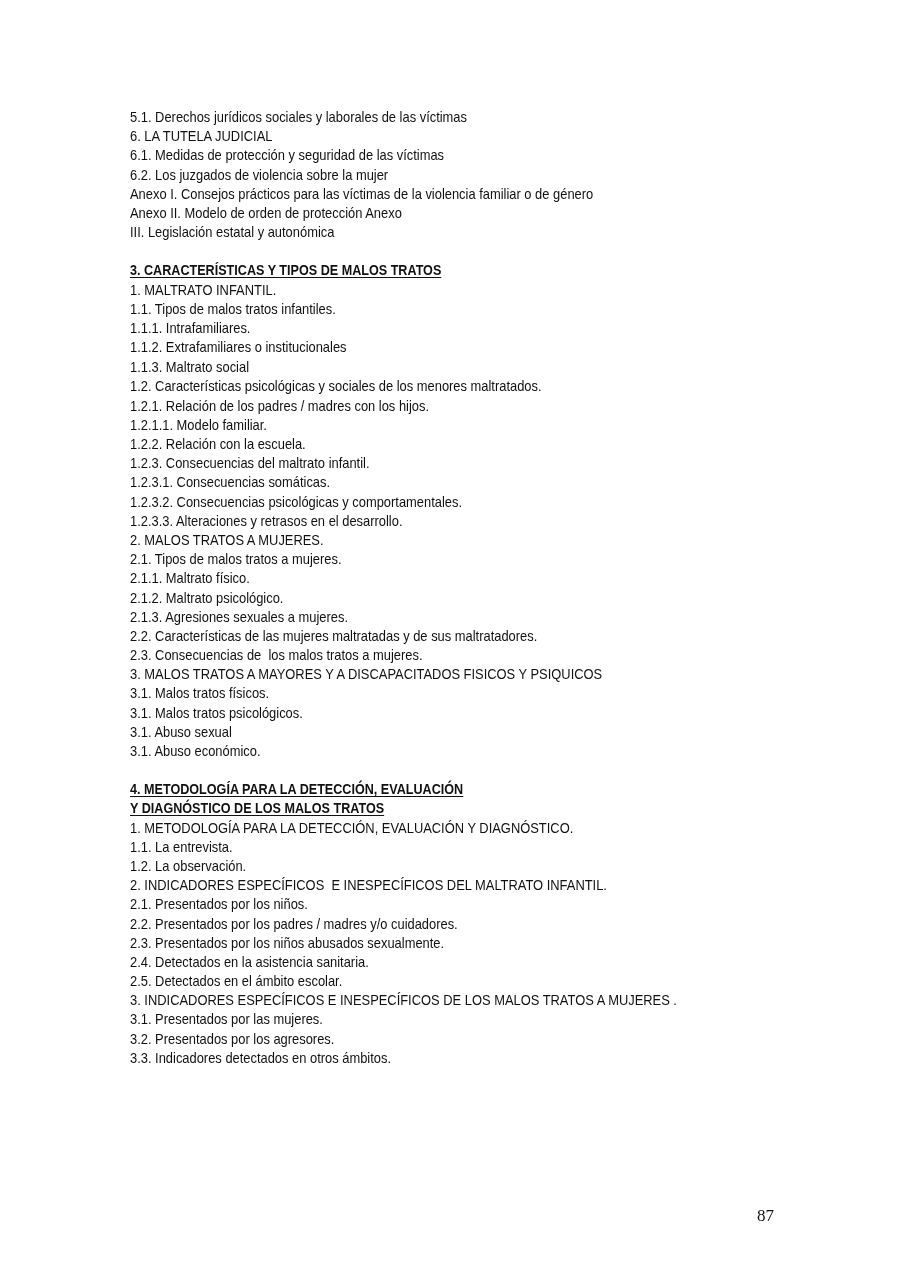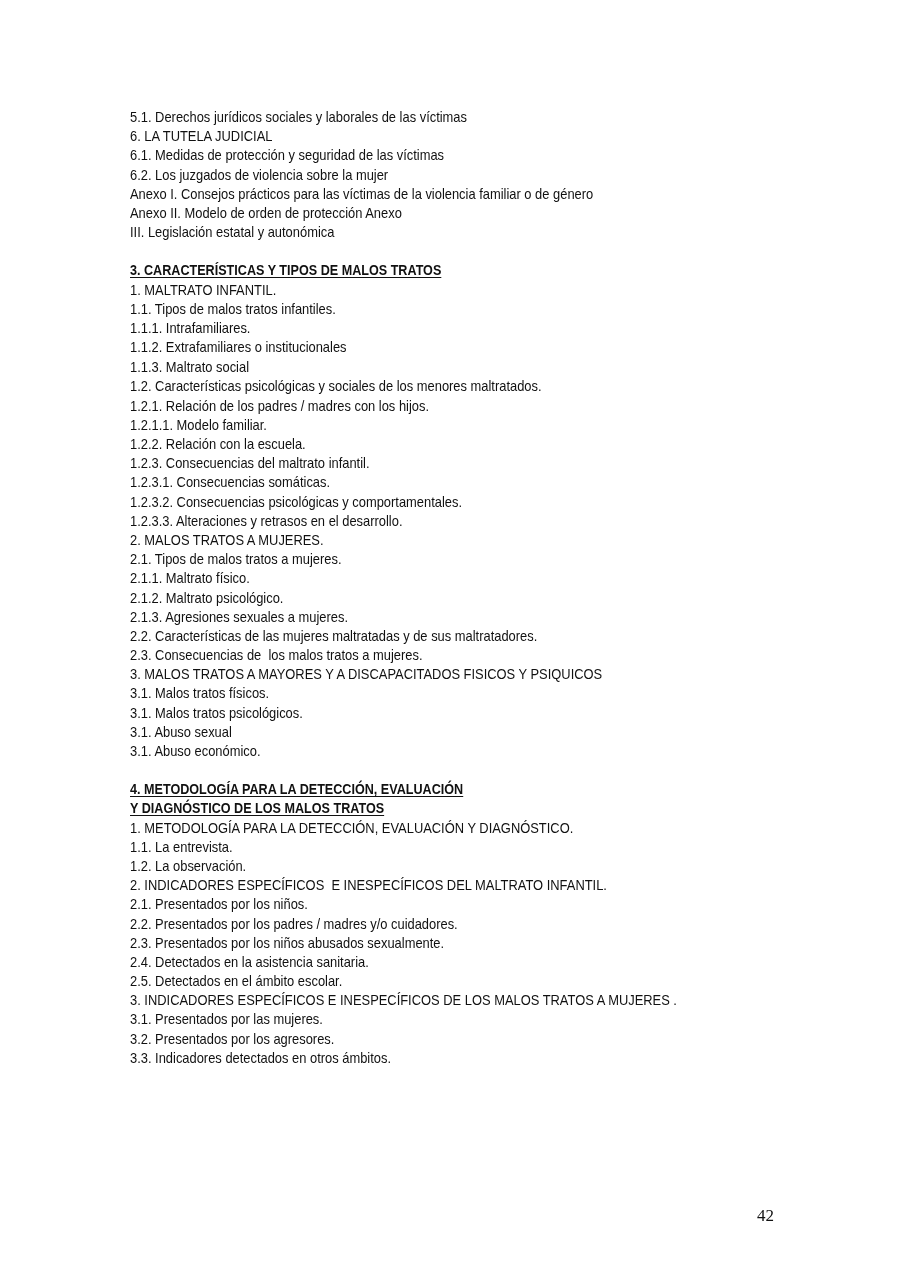--- a/index.html
+++ b/index.html
@@ -118,14 +118,14 @@
       <div class="line">3. INDICADORES ESPECÍFICOS E INESPECÍFICOS DE LOS MALOS TRATOS A MUJERES .</div>
       <div class="line">3.1. Presentados por las mujeres.</div>
       <div class="line">3.2. Presentados por los agresores.</div>
       <div class="line">3.3. Indicadores detectados en otros ámbitos.</div>
     </div>
 
     <div class="gap"></div>
 
   </div>
 
-  <div class="page-number">42</div>
+  <div class="page-number">87</div>
 </div>
 
 </body></html>

